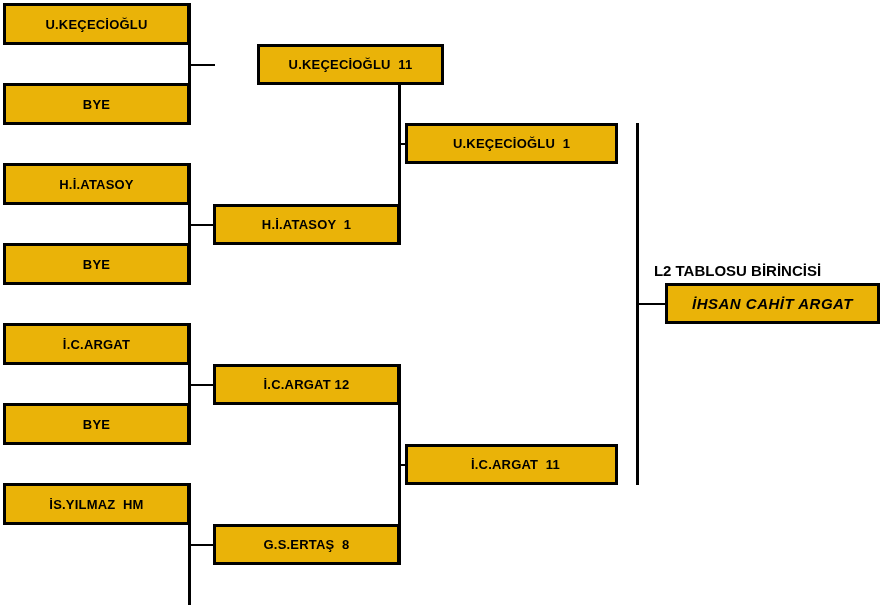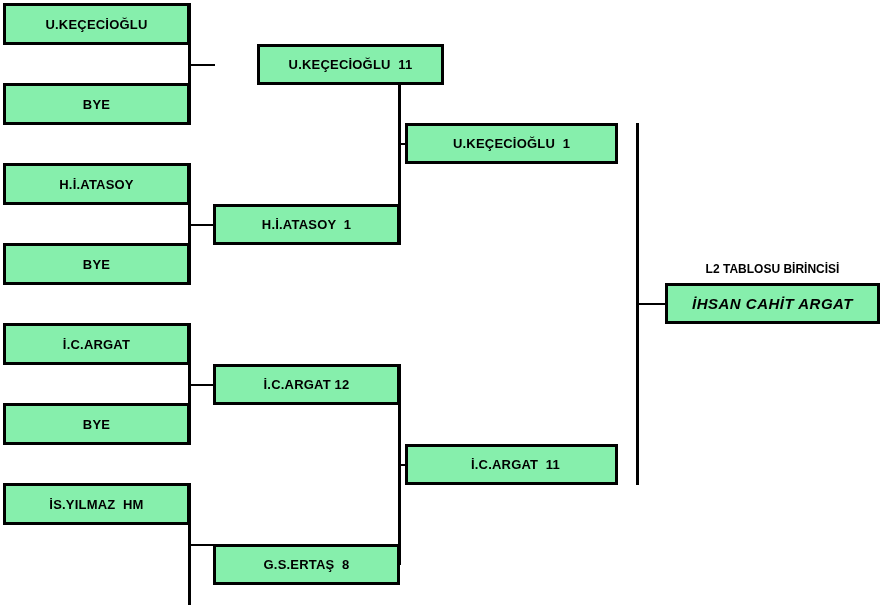--- a/index.html
+++ b/index.html
@@ -14,21 +14,21 @@
     position: relative;
     width: 885px;
     height: 608px;
     background: #ffffff;
     overflow: hidden;
   }
   .box {
     position: absolute;
     box-sizing: border-box;
     border: 3px solid #000000;
-    background: #86efac;
+    background: #eab308;
     display: flex;
     align-items: center;
     justify-content: center;
     font-weight: bold;
     font-size: 13px;
     color: #000000;
     letter-spacing: 0.2px;
     white-space: pre;
     z-index: 2;
   }
@@ -39,26 +39,26 @@
     left: 665px;
     width: 215px;
     height: 41px;
     top: 283px;
     font-style: italic;
     font-size: 15px;
     letter-spacing: 0.5px;
   }
   .winner-label {
     position: absolute;
-    left: 665px;
+    left: 630px;
     top: 262px;
     width: 215px;
     text-align: center;
     font-weight: bold;
-    font-size: 12px;
+    font-size: 15px;
     color: #000000;
     white-space: pre;
     z-index: 2;
   }
   .vline {
     position: absolute;
     width: 3px;
     background: #000000;
     z-index: 1;
   }
@@ -90,21 +90,21 @@
 
   <div class="vline" style="left:188px; top:323px; height:122px;"></div>
   <div class="hline" style="left:188px; top:384px; width:27px;"></div>
 
   <div class="vline" style="left:188px; top:483px; height:122px;"></div>
   <div class="hline" style="left:188px; top:544px; width:27px;"></div>
 
   <div class="box r2" style="top:44px;margin-left:44px;">U.KEÇECİOĞLU  11</div>
   <div class="box r2" style="top:204px;">H.İ.ATASOY  1</div>
   <div class="box r2" style="top:364px;">İ.C.ARGAT 12</div>
-  <div class="box r2" style="top:524px;margin-top:20px;">G.S.ERTAŞ  8</div>
+  <div class="box r2" style="top:524px;">G.S.ERTAŞ  8</div>
 
   <div class="vline" style="left:398px; top:44px; height:201px;"></div>
   <div class="hline" style="left:398px; top:143px; width:29px;"></div>
 
   <div class="vline" style="left:398px; top:364px; height:201px;"></div>
   <div class="hline" style="left:398px; top:464px; width:29px;"></div>
 
   <div class="box r3" style="top:123px;">U.KEÇECİOĞLU  1</div>
   <div class="box r3" style="top:444px;padding-left:8px;">İ.C.ARGAT  11</div>
 

